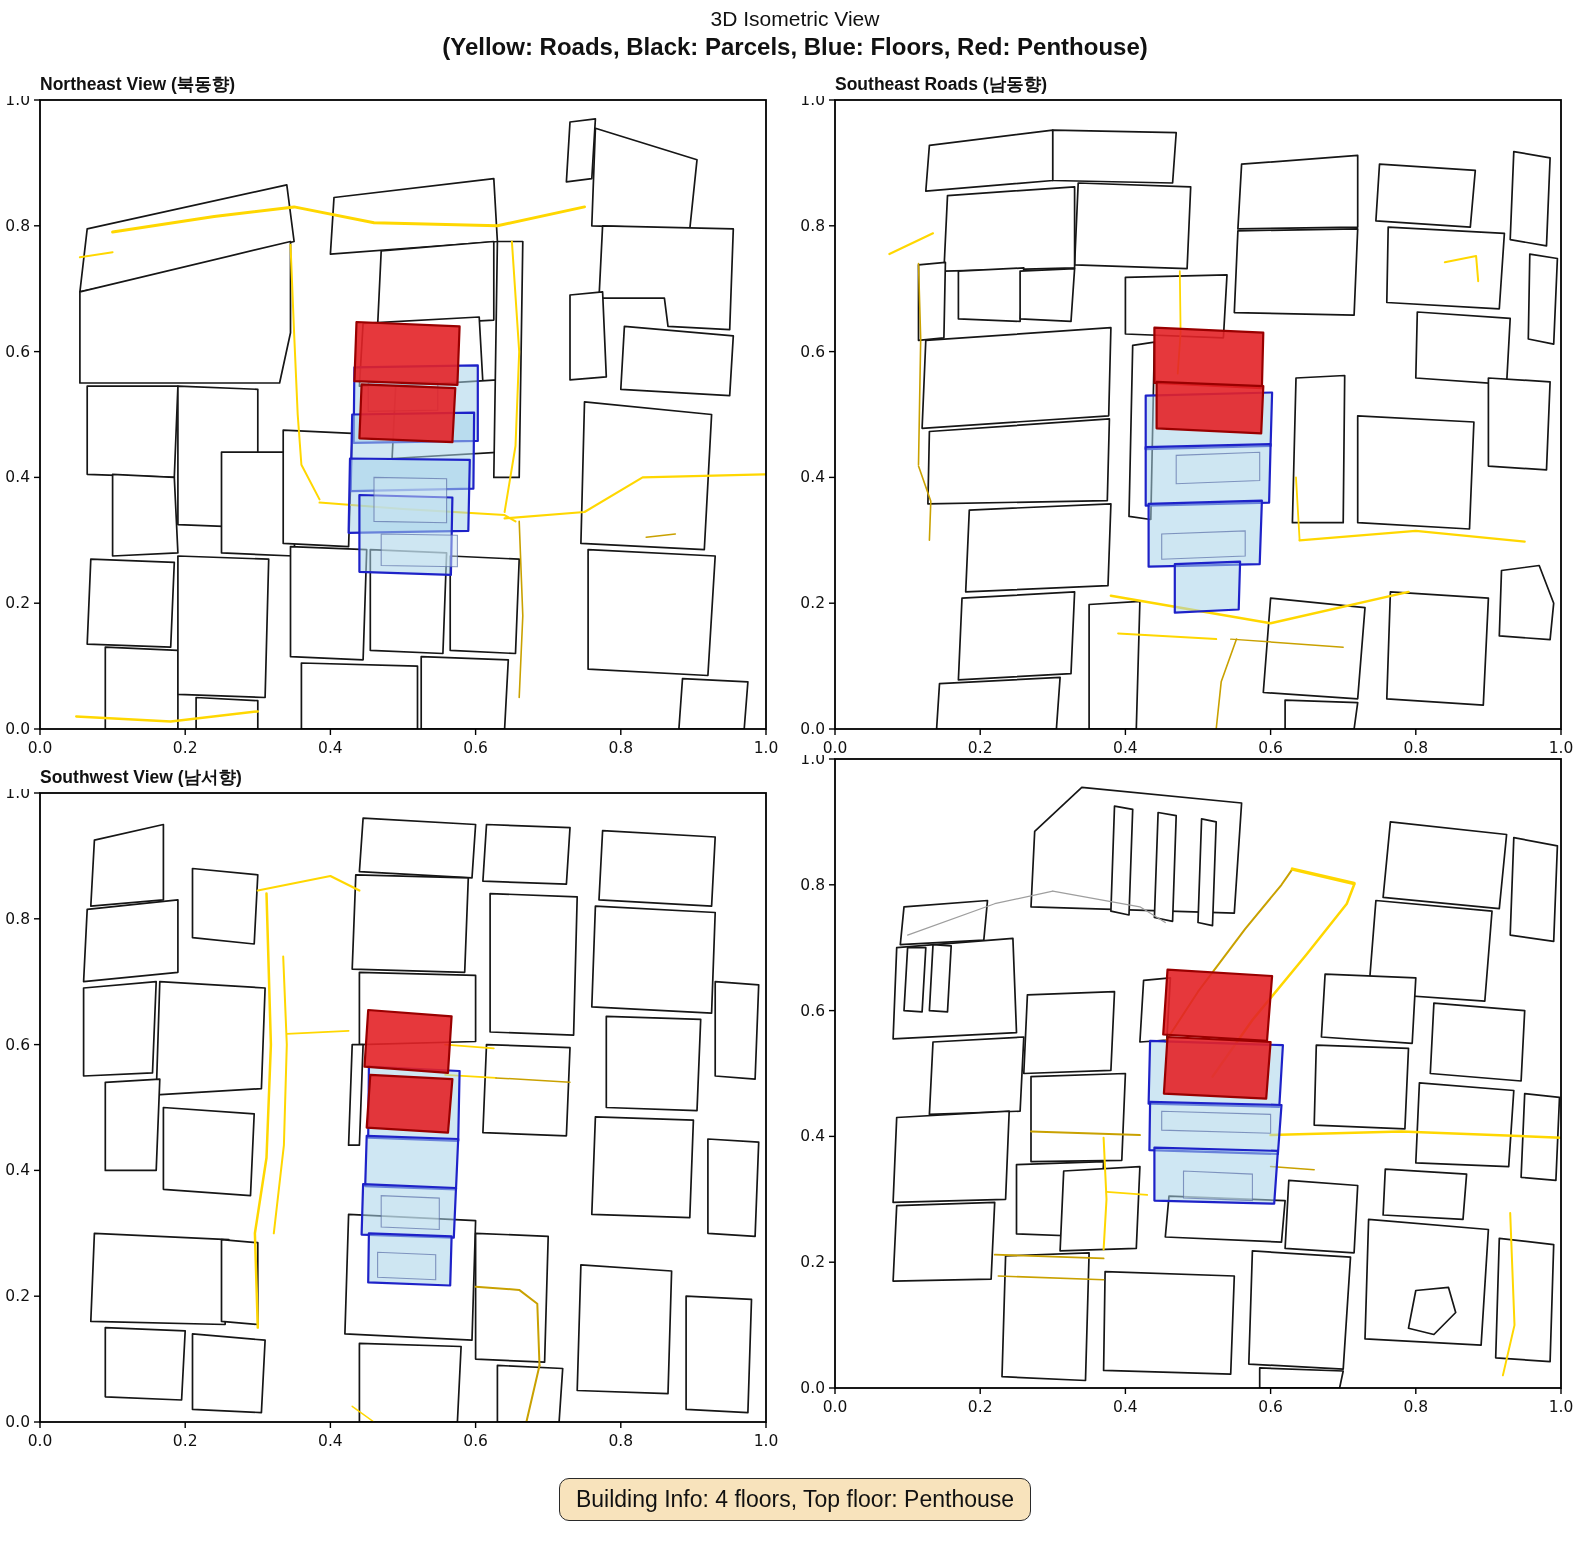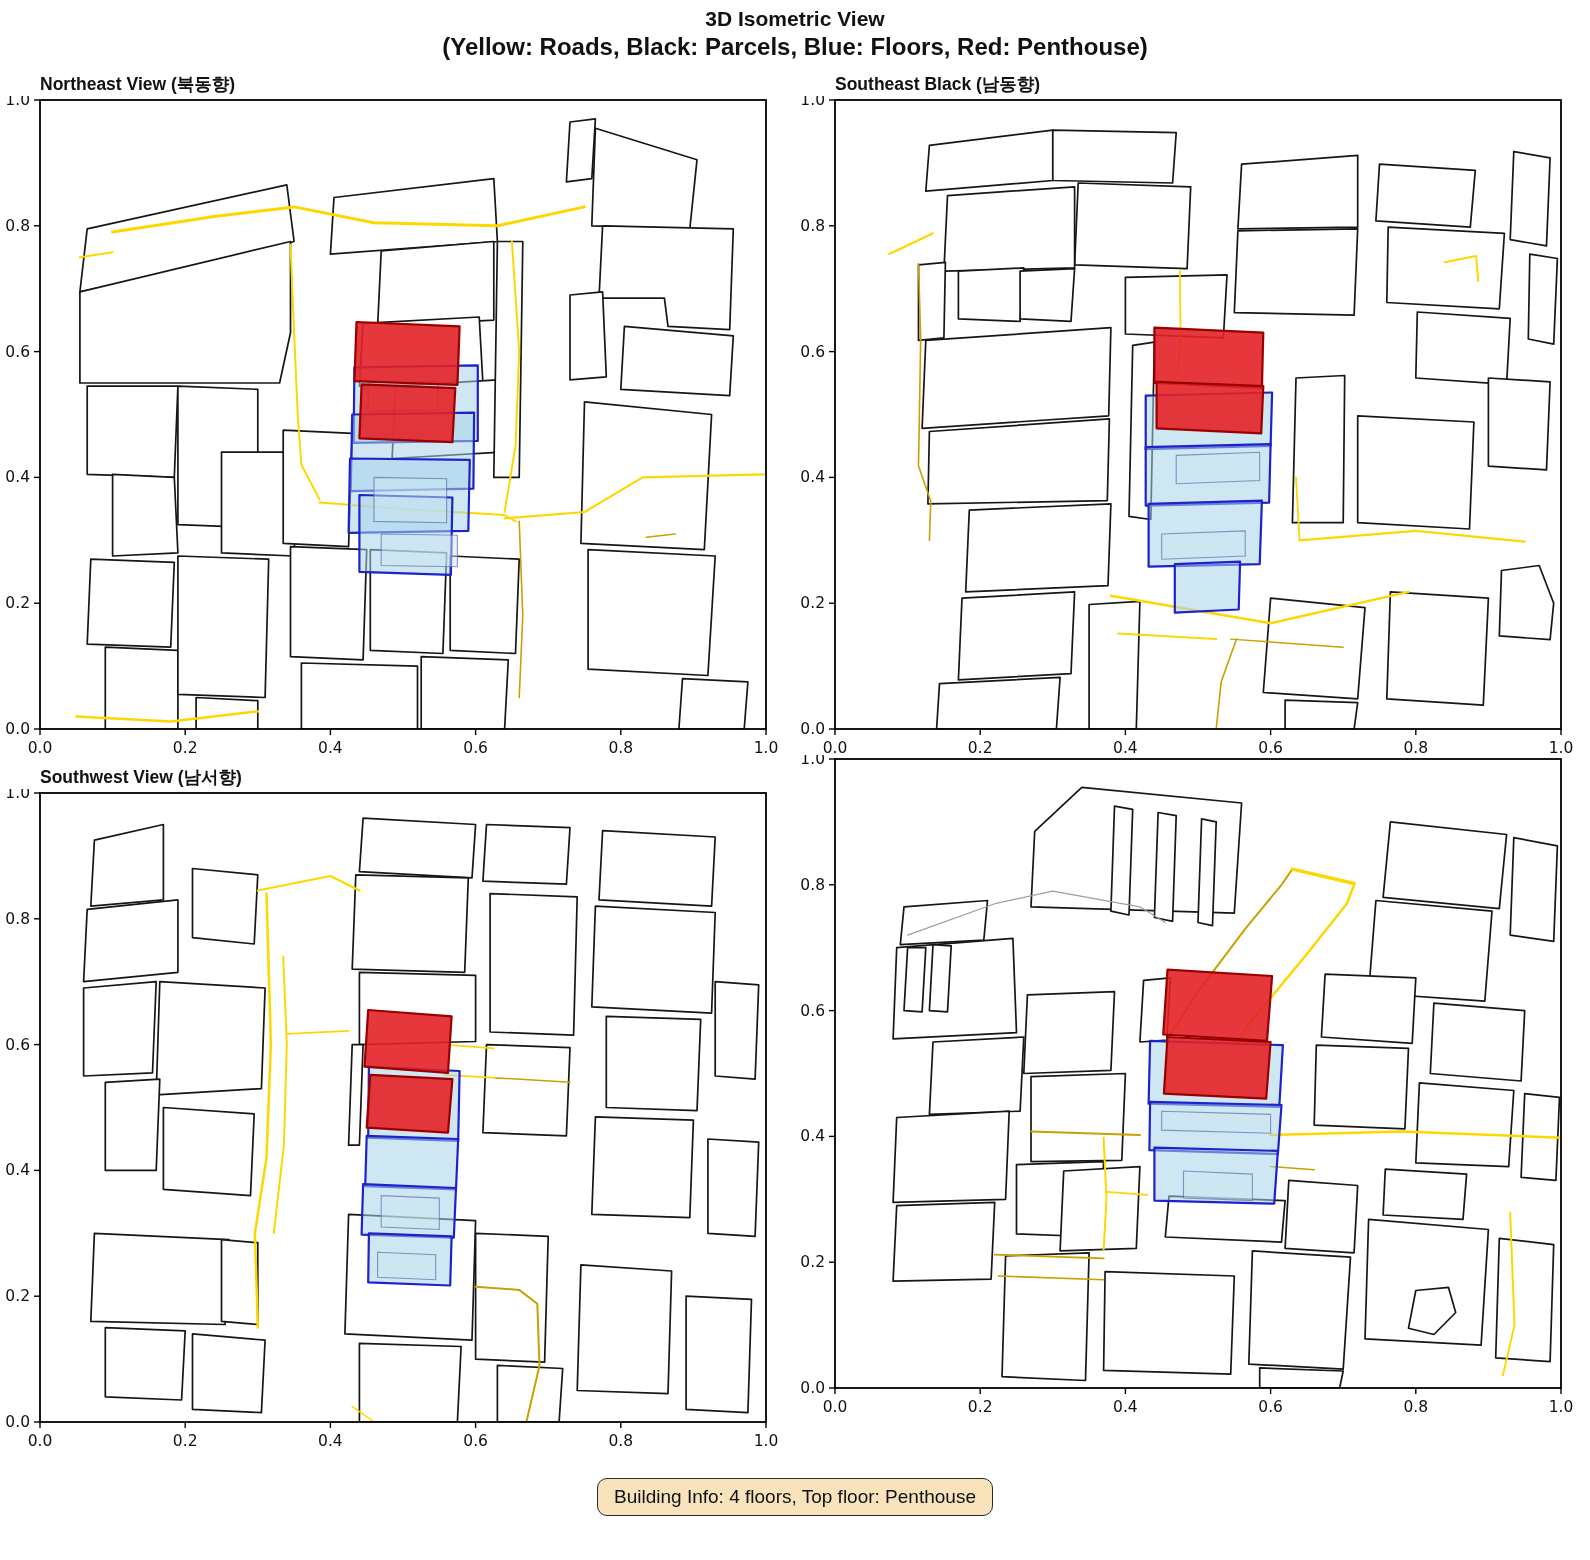--- a/index.html
+++ b/index.html
@@ -1,25 +1,25 @@
 <!DOCTYPE html>
 <html><head>
 <meta charset="utf-8">
 <style>
   html,body{margin:0;padding:0;background:#ffffff;}
   body{width:1590px;font-family:"Liberation Sans","DejaVu Sans",sans-serif;color:#111;}
   .fig-header{text-align:center;padding-top:6px;line-height:1.25;}
-  .fig-title{font-size:21px;font-weight:700;}
+  .fig-title{font-size:21px;font-weight:400;}
   .fig-subtitle{font-size:24px;font-weight:700;}
   .grid{display:grid;grid-template-columns:795px 795px;}
   .cell{width:795px;}
   .plot-title{width:726px;margin:10px 0 2px 40px;text-align:left;font-weight:700;font-size:17.5px;height:22px;}
   svg.plot{display:block;width:795px;height:659px;}
   .footer-wrap{text-align:center;margin-top:30px;padding-bottom:14px;}
-  .info-box{display:inline-block;background:#F8E3BC;border:1.8px solid #2a2a2a;border-radius:10px;padding:7px 16px;font-size:19px;color:#111;}
+  .info-box{display:inline-block;background:#F8E3BC;border:1.8px solid #2a2a2a;border-radius:10px;padding:7px 16px;font-size:23px;color:#111;}
   text{font-family:"DejaVu Sans","Liberation Sans",sans-serif;}
 </style>
 </head>
 <body>
 
 <div>
   <div class="fig-header">
     <div class="fig-title">3D Isometric View</div>
     <div class="fig-subtitle">(Yellow: Roads, Black: Parcels, Blue: Floors, Red: Penthouse)</div>
   </div>
@@ -106,21 +106,21 @@
           <text x="30" y="386.4" text-anchor="end" font-size="15.5" fill="#111">0.4</text>
           <line x1="34" y1="255.60000000000002" x2="40" y2="255.60000000000002" stroke="#000" stroke-width="1.4"></line>
           <text x="30" y="260.6" text-anchor="end" font-size="15.5" fill="#111">0.6</text>
           <line x1="34" y1="129.79999999999995" x2="40" y2="129.79999999999995" stroke="#000" stroke-width="1.4"></line>
           <text x="30" y="134.79999999999995" text-anchor="end" font-size="15.5" fill="#111">0.8</text>
           <line x1="34" y1="4" x2="40" y2="4" stroke="#000" stroke-width="1.4"></line>
           <text x="30" y="9" text-anchor="end" font-size="15.5" fill="#111">1.0</text>
         </svg>
     </div>
     <div class="cell">
-      <div class="plot-title">Southeast Black (남동향)</div>
+      <div class="plot-title">Southeast Roads (남동향)</div>
       <svg class="plot" viewBox="0 0 795 659">
           <defs>
             <clipPath id="clip1">
               <rect x="0" y="0" width="726" height="629"></rect>
             </clipPath>
           </defs>
           <g transform="translate(40,4)">
             <rect x="0" y="0" width="726" height="629" fill="#fff"></rect>
             <g clip-path="url(#clip1)">
               <polygon points="90.8,91.2 94.4,45.3 217.8,30.2 217.8,80.5" fill="#ffffff" stroke="#161616" stroke-width="1.7" stroke-linejoin="round"></polygon>

